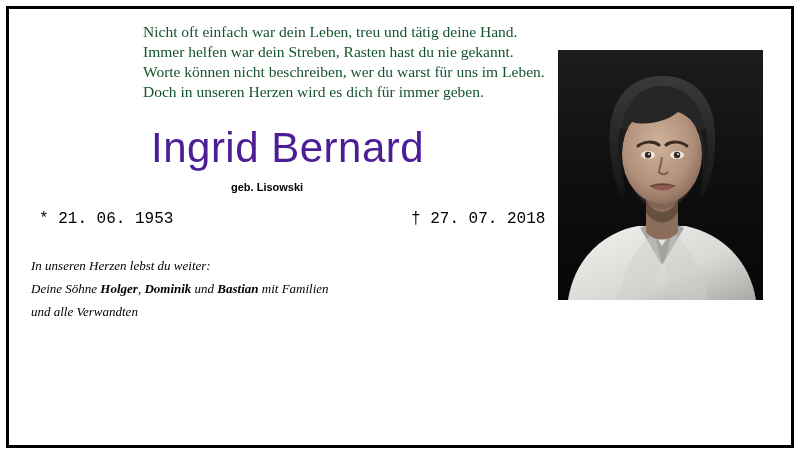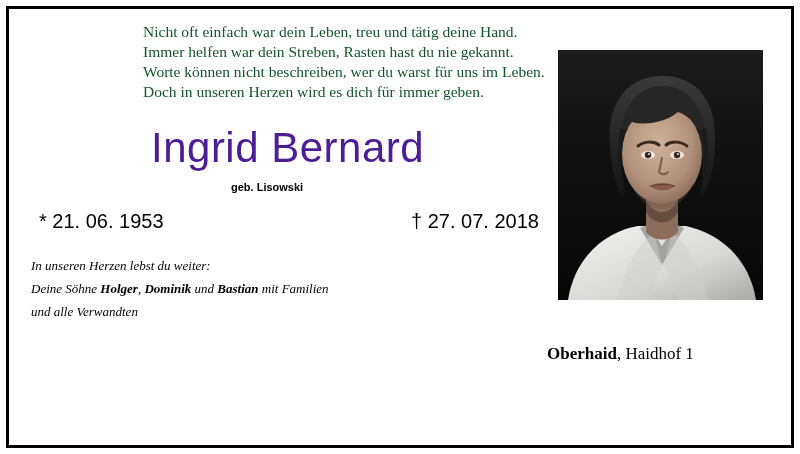--- a/index.html
+++ b/index.html
@@ -67,22 +67,22 @@
     font-family: "Liberation Sans", sans-serif;
     font-weight: bold;
     font-size: 11px;
     color: #000;
   }
 
   .dates {
     margin-top: 17px;
     position: relative;
     height: 24px;
-    font-family: Liberation Sans, sans-serif;
-    font-size: 20px;
+    font-family: Liberation Mono, monospace;
+    font-size: 16px;
   }
   .date-birth {
     position: absolute;
     left: 8px;
     top: 0;
   }
   .date-death {
     position: absolute;
     left: 380px;
     top: 0;
@@ -150,21 +150,20 @@
       <span class="date-birth">* 21. 06. 1953</span>
       <span class="date-death">† 27. 07. 2018</span>
     </div>
 
     <div class="message">
       <div>In unseren Herzen lebst du weiter:</div>
       <div><span>Deine Söhne </span><span class="bold">Holger</span><span>, </span><span class="bold">Dominik</span><span> und </span><span class="bold">Bastian</span><span> mit Familien</span></div>
       <div>und alle Verwandten</div>
     </div>
 
-    <div class="place"><span class="bold">Oberhaid</span><span>, Haidhof 1</span></div>
 
 
   </div>
 
   <div class="photo">
     <svg width="205" height="250" viewBox="0 0 205 250">
       <defs>
         <linearGradient id="bgGrad" x1="0" y1="0" x2="0" y2="1">
           <stop offset="0%" stop-color="#1c1c1c"></stop>
           <stop offset="55%" stop-color="#0e0e0e"></stop>

